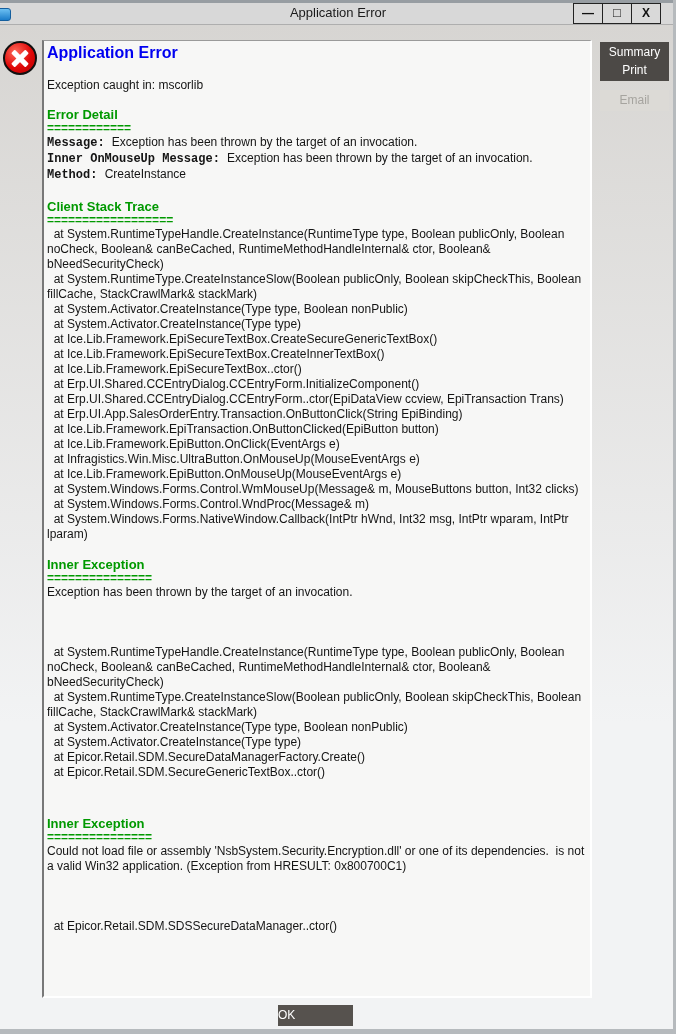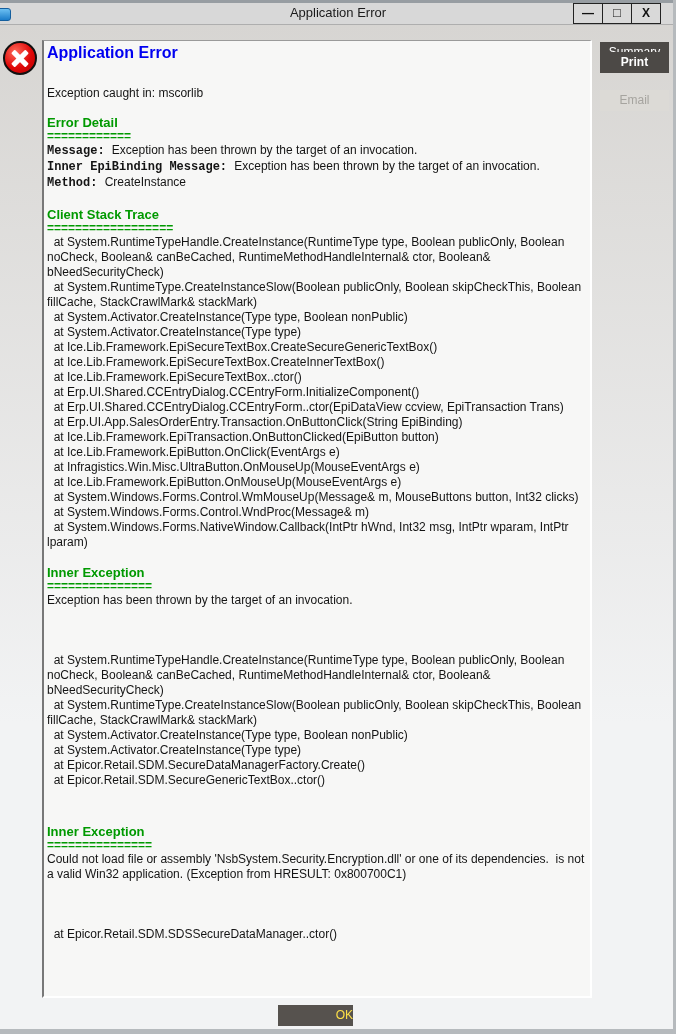--- a/index.html
+++ b/index.html
@@ -54,45 +54,45 @@
     background: #f7f7f6;
     border-top: 1px solid #9a9a9a;
     border-left: 2px solid #787878;
     border-right: 2px solid #ffffff;
     border-bottom: 2px solid #ffffff;
     padding: 2px 4px 2px 3px;
     overflow: hidden;
     font-size: 12px; color: #141414; line-height: 15px;
   }
   .main-heading { color: #0000f0; font-size: 16px; font-weight: bold; margin-top: 2px; }
-  .caught-in { margin-top: 26px; }
+  .caught-in { margin-top: 18px; }
   .section { margin-top: 14px; }
   .section.mt16 { margin-top: 16px; }
   .section.mt15 { margin-top: 15px; }
   .section.mt36 { margin-top: 36px; }
   .sec-heading { color: #009900; font-weight: bold; font-size: 13px; line-height: 15px; }
   .sec-underline { color: #009900; font-weight: bold; font-size: 12px; line-height: 13px; }
   .field-row { line-height: 15px; }
   .field-label { font-weight: bold; font-family: Liberation Mono, monospace; }
   .field-label::after { content: ": "; }
   .lines { white-space: pre-wrap; line-height: 15px; }
   
   .side-btn {
     position: absolute; left: 600px; width: 69px; height: 21px;
     background: #4c4946; color: #ffffff; font-size: 12px;
     text-align: center; line-height: 21px; cursor: default;
   }
   .side-btn.summary { top: 42px; }
-  .side-btn.print   { top: 52px; font-weight: bold; }
+  .side-btn.print   { top: 60px; }
   .side-btn.email   { top: 90px; background: #dcdad6; color: #a6a49f; }
   
   .ok-btn {
     position: absolute; left: 278px; top: 1005px; width: 75px; height: 21px;
-    background: #56524e; color: #fde047; font-size: 12px;
-    text-align: right; line-height: 21px; cursor: default;
+    background: #56524e; color: #ffffff; font-size: 12px;
+    text-align: left; line-height: 21px; cursor: default;
   }
 </style>
 </head>
 <body>
 
 <div>
 
   <div class="titlebar">
     <div class="app-icon"></div>
     <div class="title-text">Application Error</div>
@@ -109,21 +109,21 @@
     <div class="main-heading">Application Error</div>
     <div class="caught-in">Exception caught in: mscorlib</div>
 
     <div class="section">
       <div class="sec-heading">Error Detail</div>
       <div class="sec-underline">============</div>
       <div class="field-row">
         <span class="field-label">Message</span><span>Exception has been thrown by the target of an invocation.</span>
       </div>
       <div class="field-row">
-        <span class="field-label">Inner EpiBinding Message</span><span>Exception has been thrown by the target of an invocation.</span>
+        <span class="field-label">Inner OnMouseUp Message</span><span>Exception has been thrown by the target of an invocation.</span>
       </div>
       <div class="field-row">
         <span class="field-label">Method</span><span>CreateInstance</span>
       </div>
     </div>
 
     <div class="section mt16">
       <div class="sec-heading">Client Stack Trace</div>
       <div class="sec-underline">==================</div>
       <div class="lines">  at System.RuntimeTypeHandle.CreateInstance(RuntimeType type, Boolean publicOnly, Boolean

